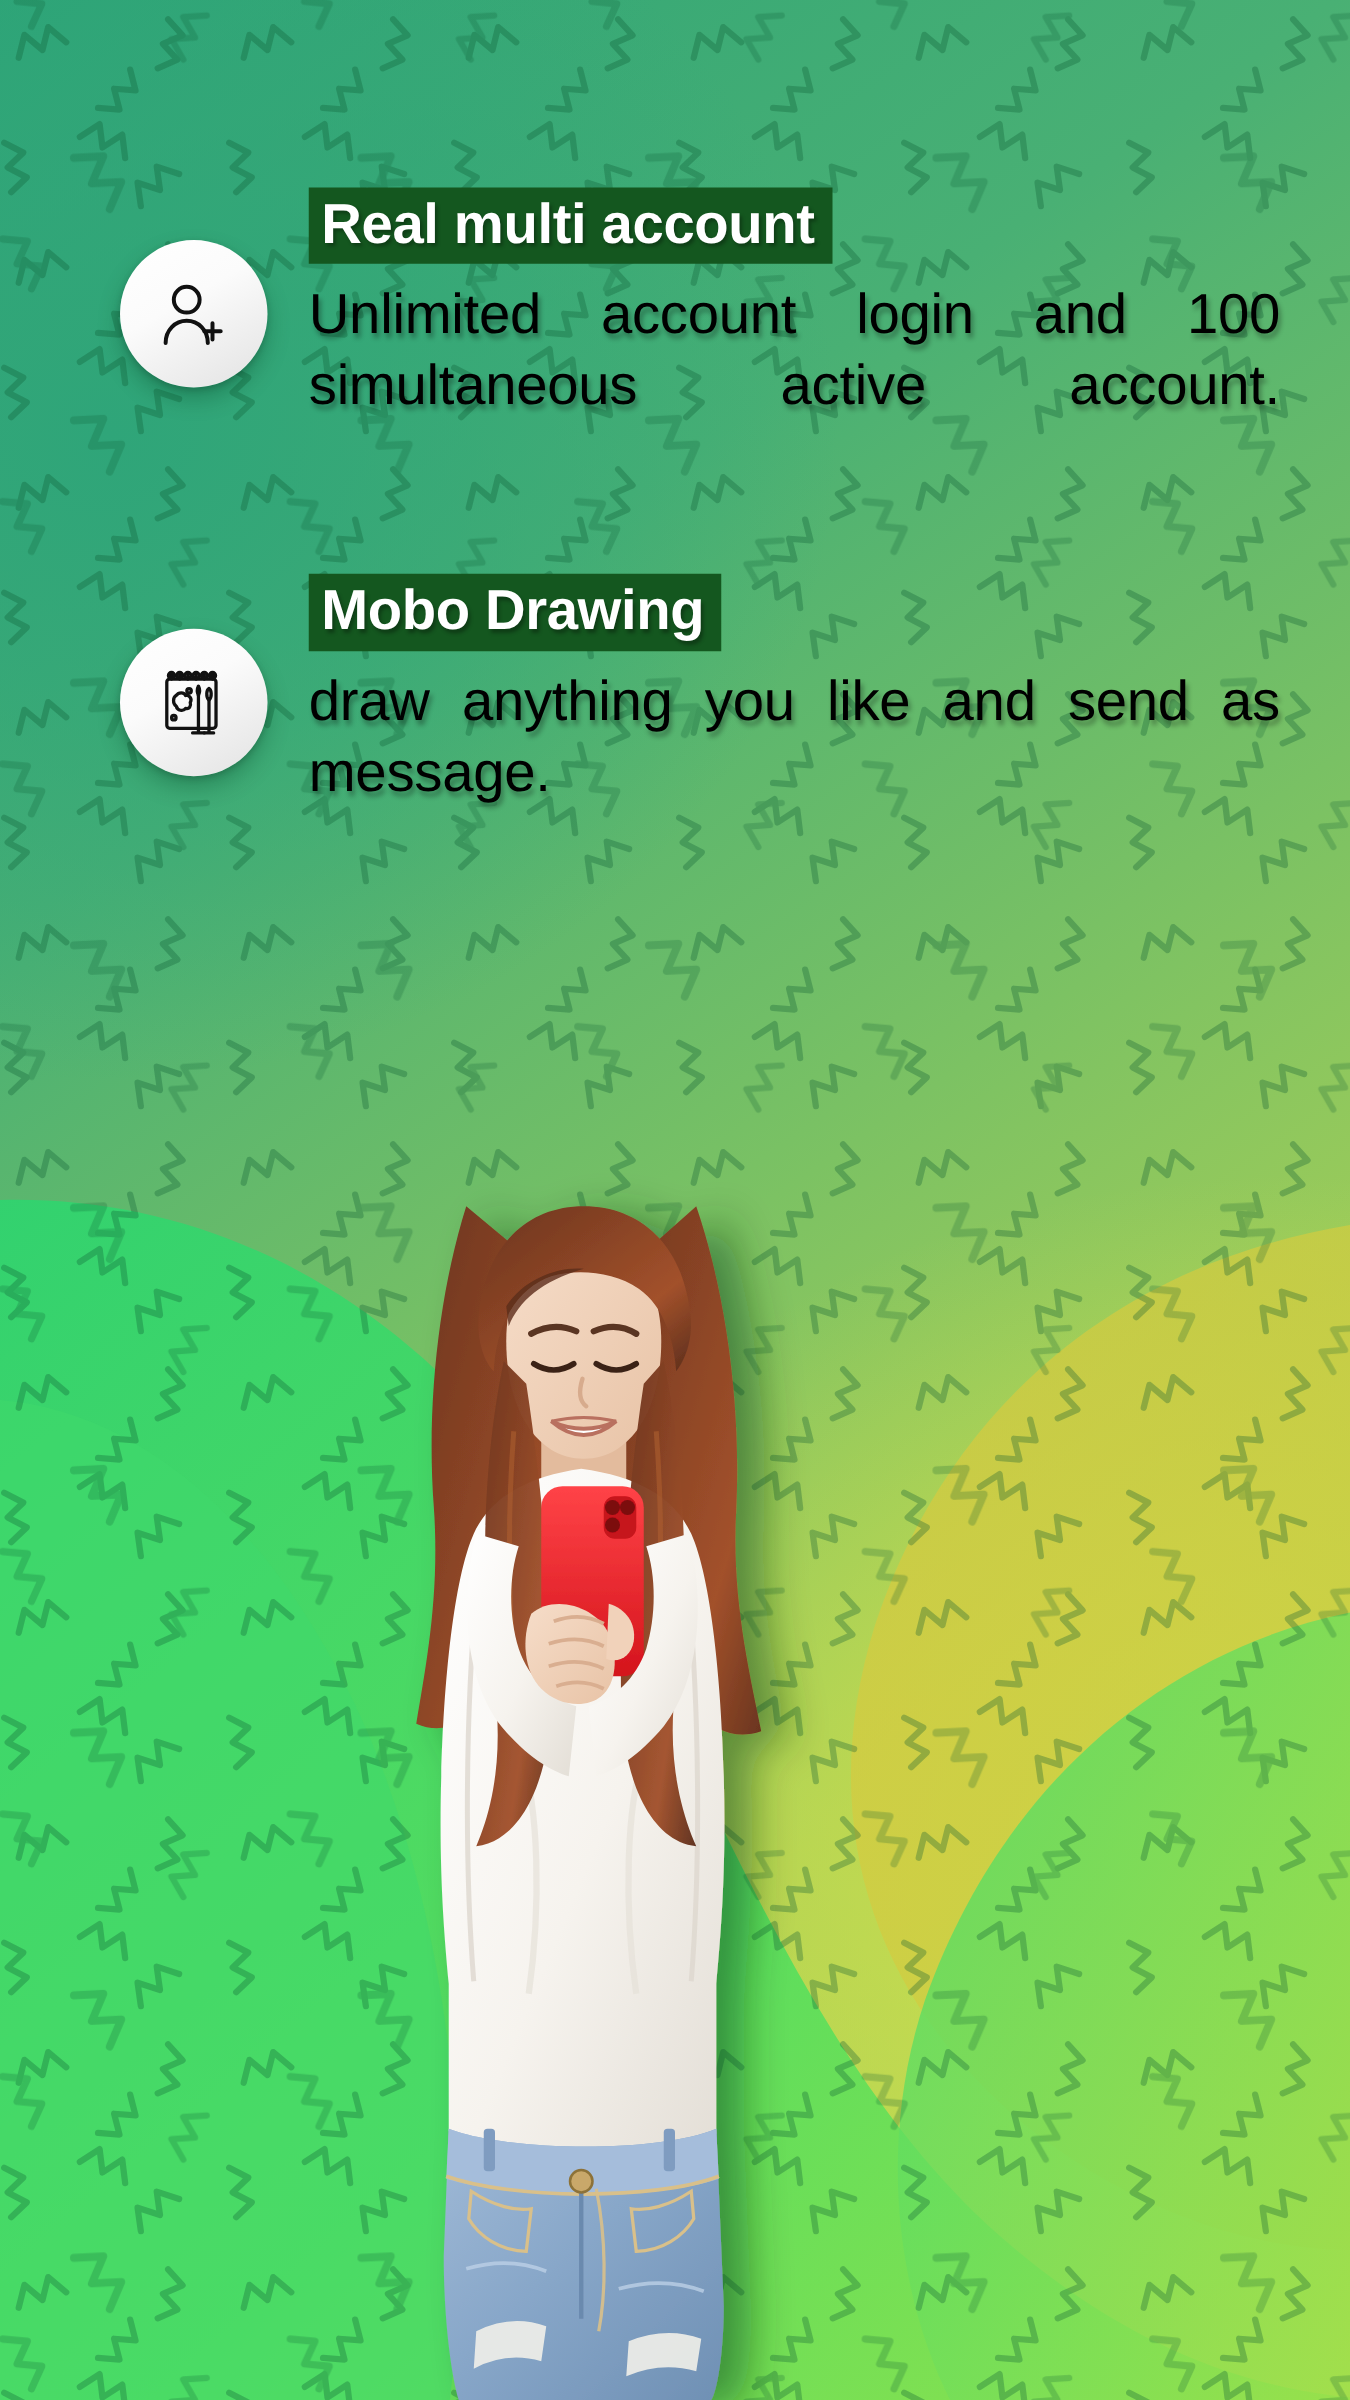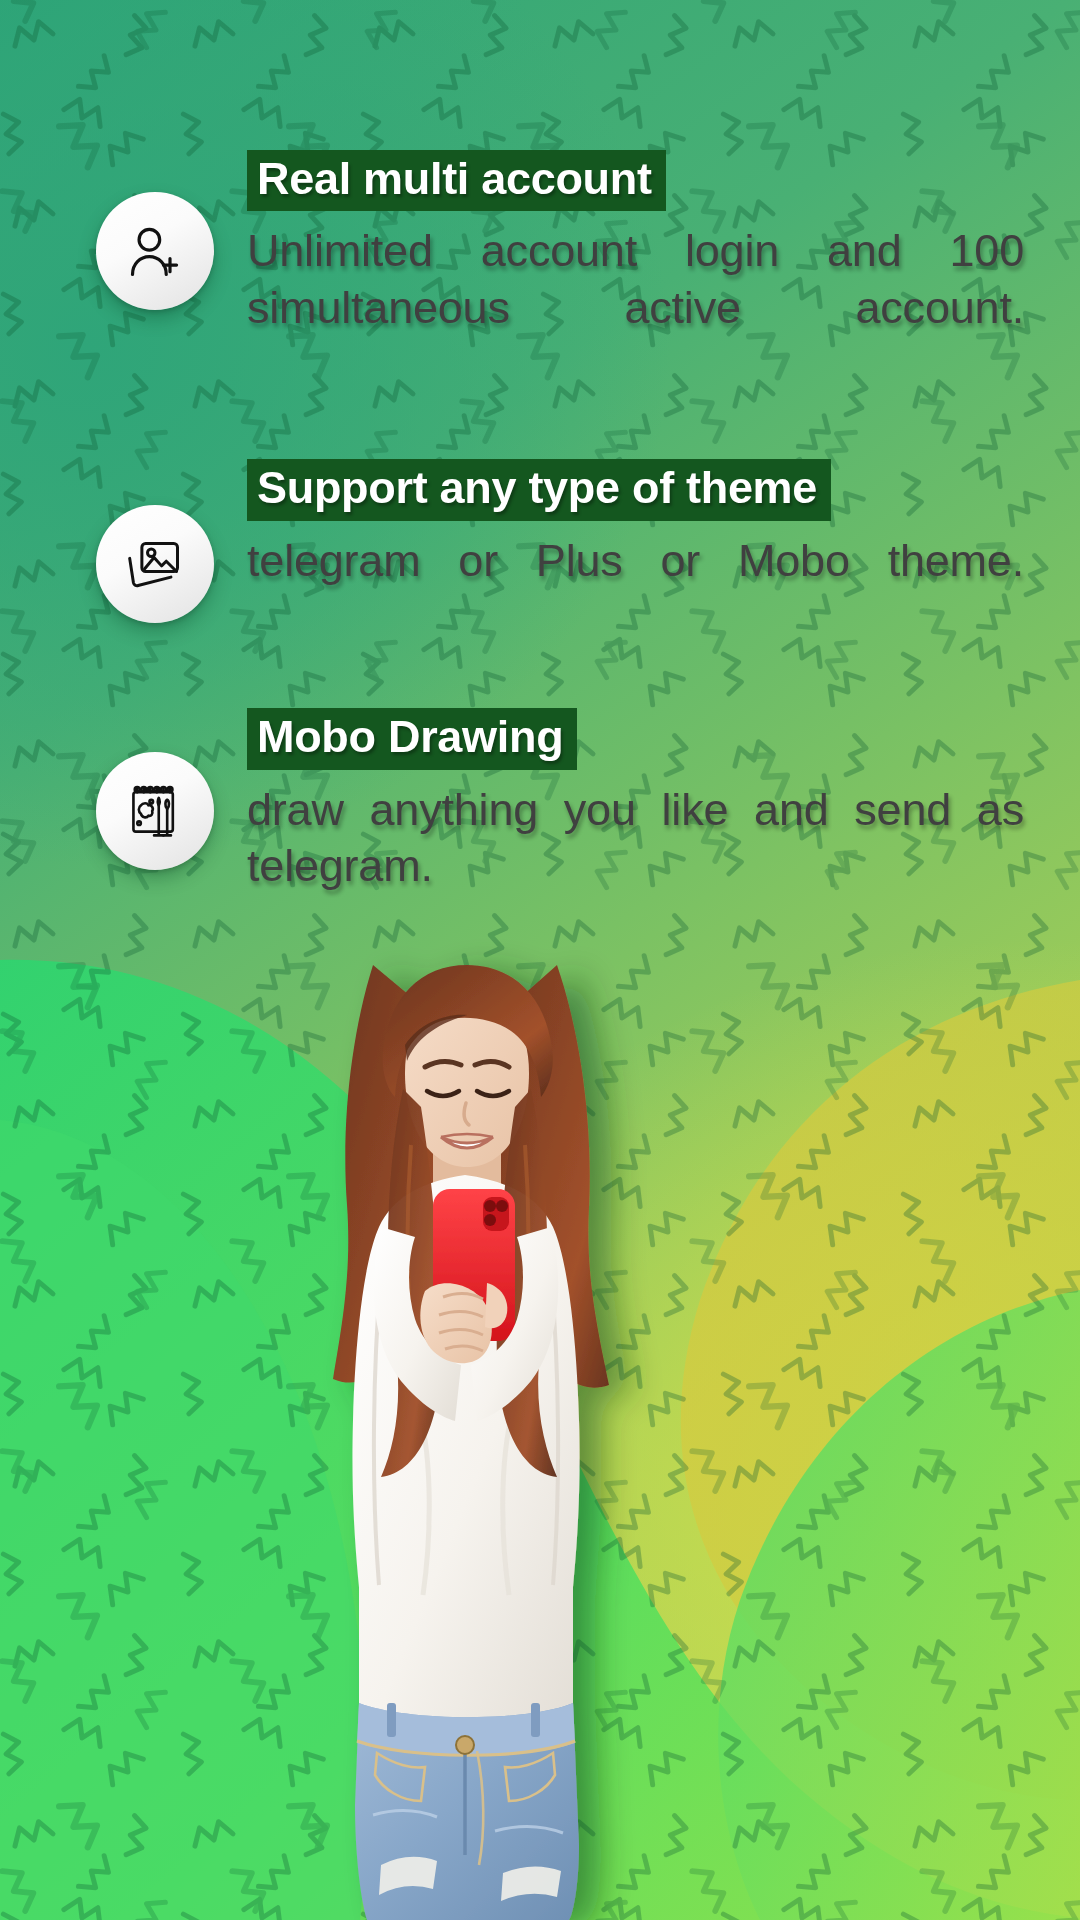--- a/index.html
+++ b/index.html
@@ -52,21 +52,21 @@
     font-weight:bold;
     font-size:45px;
     line-height:1.12;
     letter-spacing:-.3px;
     padding:4px 14px 7px 10px;
     white-space:nowrap;
     text-shadow:2px 3px 3px rgba(0,0,0,.30);
   }
   .fbody {
     margin-top:12px;
-    color:#404040;
+    color:#000000;
     font-size:45px;
     line-height:1.26;
     letter-spacing:-.2px;
     text-align:justify;
     text-shadow:2px 4px 4px rgba(0,0,0,.33);
   }
   .fbody::after { content:""; display:inline-block; width:100%; }
 
   
   .feature.f1 { margin-bottom:64px; }
@@ -152,36 +152,20 @@
             <path d="M48 40 v14 M41 47 h14"></path>
           </svg>
         </span>
       </div>
       <div class="fcontent">
         <div class="fhead">Real multi account</div>
         <div class="fbody">Unlimited account login and 100 simultaneous active account.</div>
       </div>
     </div>
 
-    <div class="feature f2">
-      <div class="badge">
-        <span>
-          <svg viewBox="0 0 64 64" fill="none" stroke="#111" stroke-width="3.2" stroke-linecap="round" stroke-linejoin="round">
-            <rect x="18" y="10" width="38" height="30" rx="4"></rect>
-            <circle cx="28" cy="20" r="4"></circle>
-            <path d="M21 37 l10-12 l8 9 l5-5 l11 11"></path>
-            <path d="M49 46 L14 55 a4 4 0 0 1-5-3 L5 26"></path>
-          </svg>
-        </span>
-      </div>
-      <div class="fcontent">
-        <div class="fhead">Support any type of theme</div>
-        <div class="fbody">telegram or Plus or Mobo theme.</div>
-      </div>
-    </div>
 
     <div class="feature f3">
       <div class="badge">
         <span>
           <svg viewBox="0 0 64 64" fill="none" stroke="#111" stroke-width="2.8" stroke-linecap="round" stroke-linejoin="round">
             <rect x="9" y="12" width="42" height="42" rx="2.5"></rect>
             <path d="M13 12 v-4 M20 12 v-4 M27 12 v-4 M34 12 v-4 M41 12 v-4 M48 12 v-4"></path>
             <circle cx="13" cy="9" r="2.6"></circle>
               <circle cx="20" cy="9" r="2.6"></circle>
             <circle cx="27" cy="9" r="2.6"></circle>
@@ -193,21 +177,21 @@
             <circle cx="28" cy="22" r="1.9"></circle>
             <path d="M36 26 l0 32 M31 58 l10 0"></path>
             <path d="M36 26 c-2-4 0-8 0-8 c0 0 2 4 0 8 z"></path>
             <path d="M45 30 l0 28 M41 58 l8 0"></path>
             <path d="M45 30 c-3-3-2-9 0-10 c2 1 3 7 0 10 z"></path>
           </svg>
         </span>
       </div>
       <div class="fcontent">
         <div class="fhead">Mobo Drawing</div>
-        <div class="fbody">draw anything you like and send as telegram.</div>
+        <div class="fbody">draw anything you like and send as message.</div>
       </div>
     </div>
   </div>
 
   <div class="person">
     <svg viewBox="0 0 420 1075" preserveAspectRatio="xMidYMax meet">
       <defs>
         <linearGradient id="hair" x1="0" y1="0" x2="1" y2="1">
           <stop offset="0%" stop-color="#6b3420"></stop>
           <stop offset="40%" stop-color="#8a4425"></stop>

